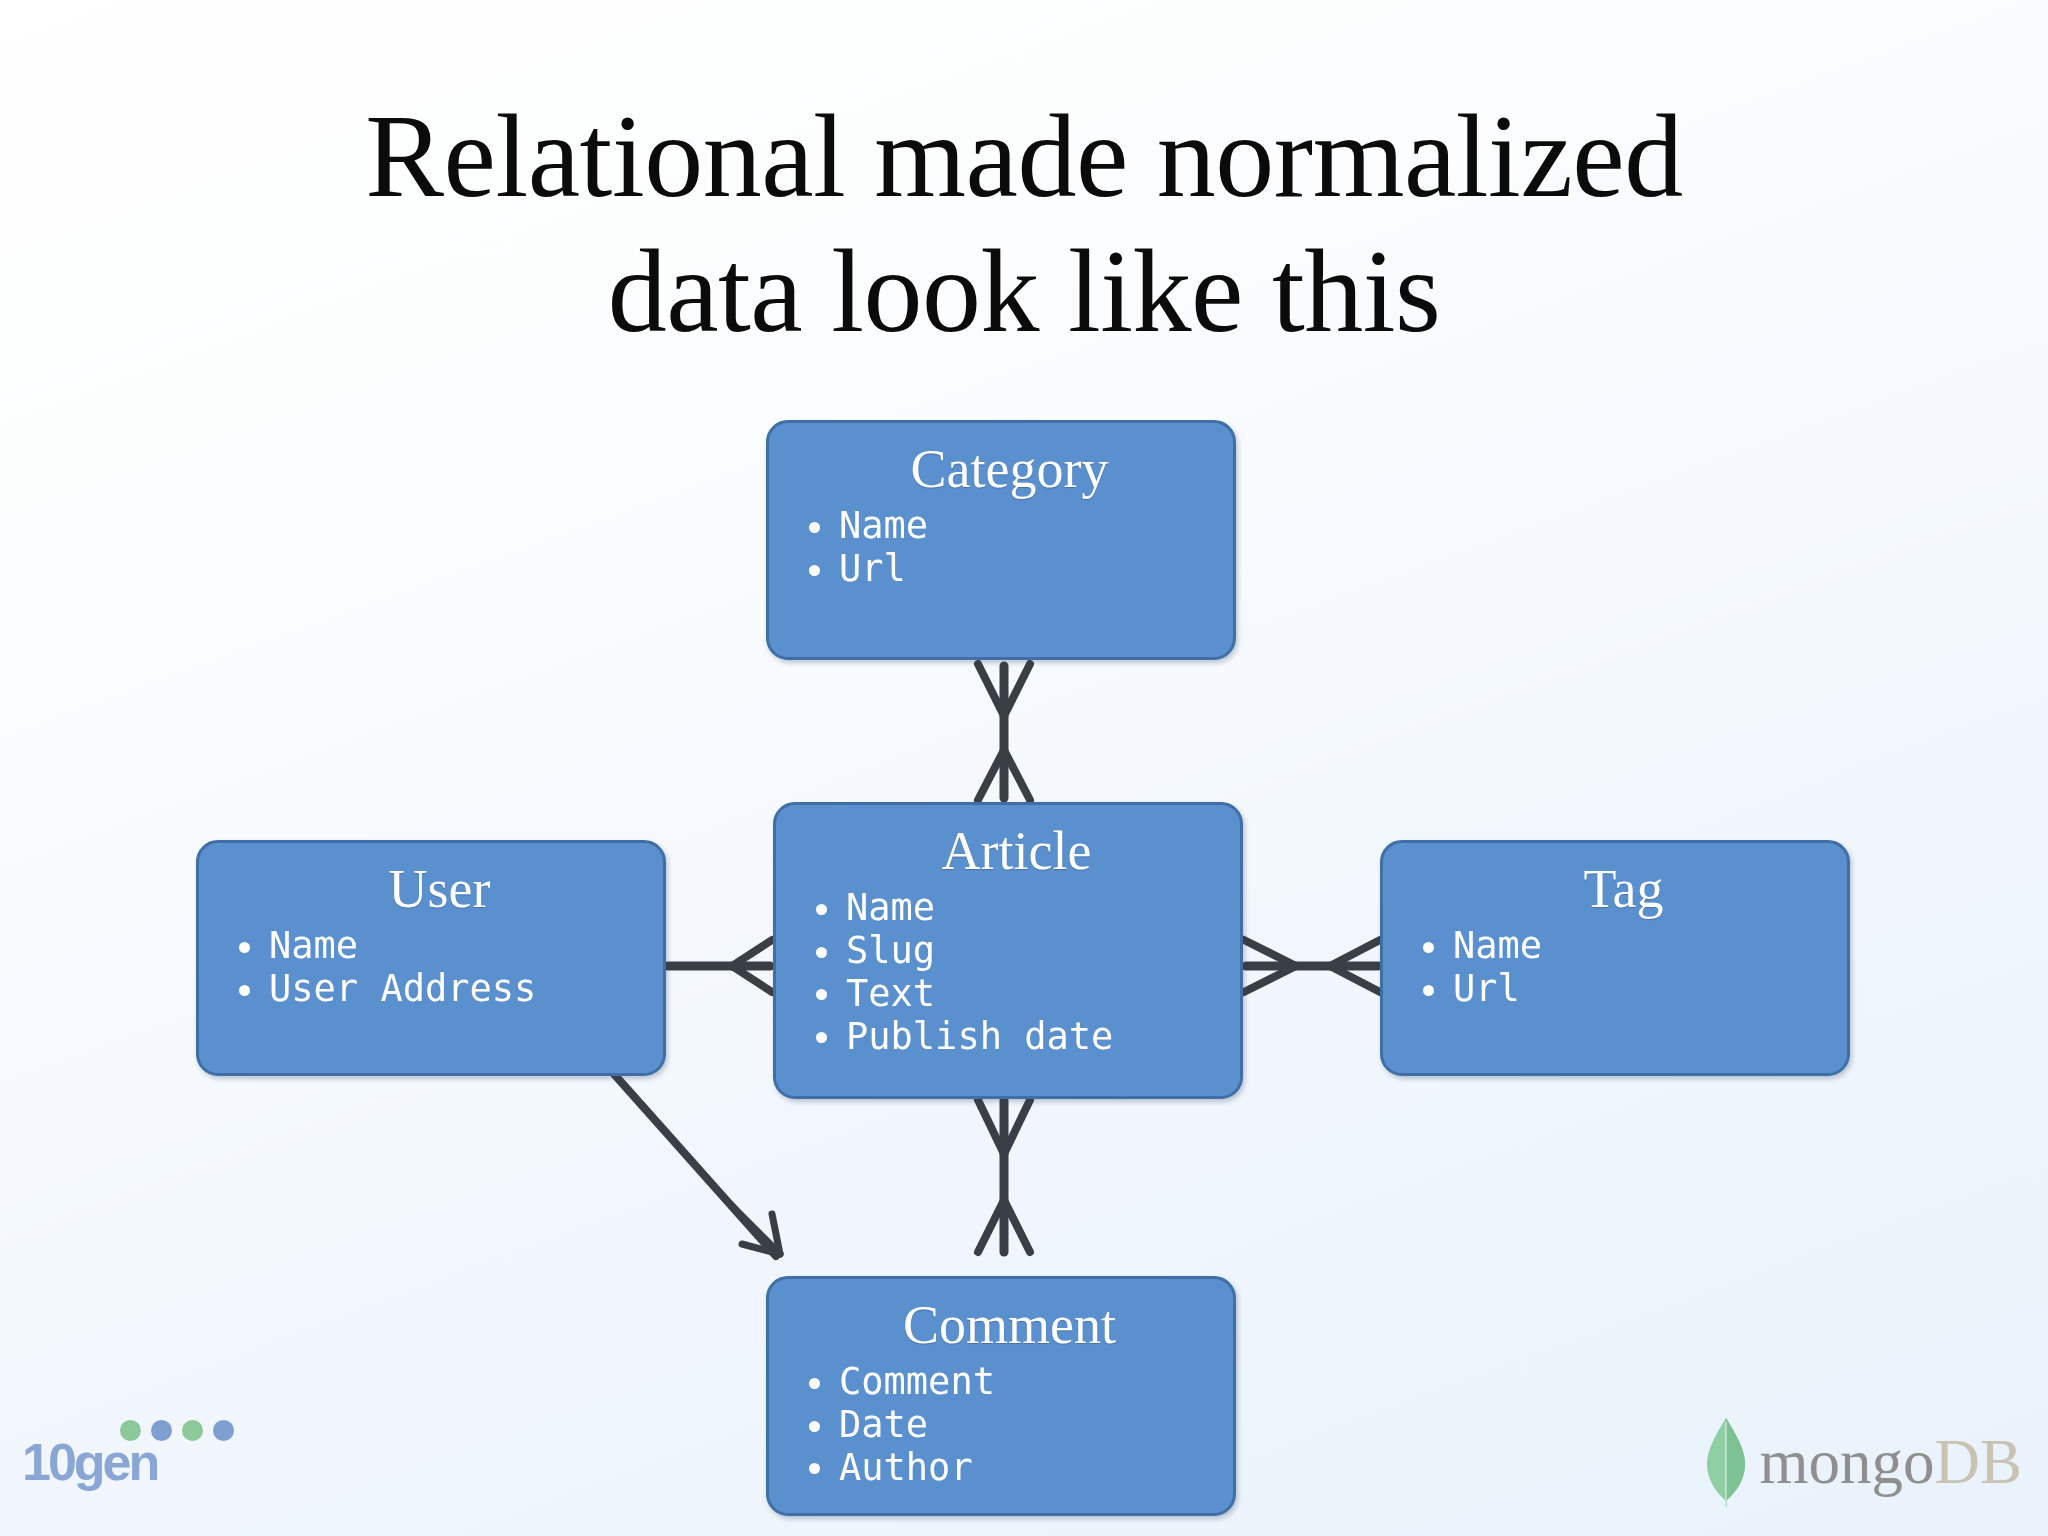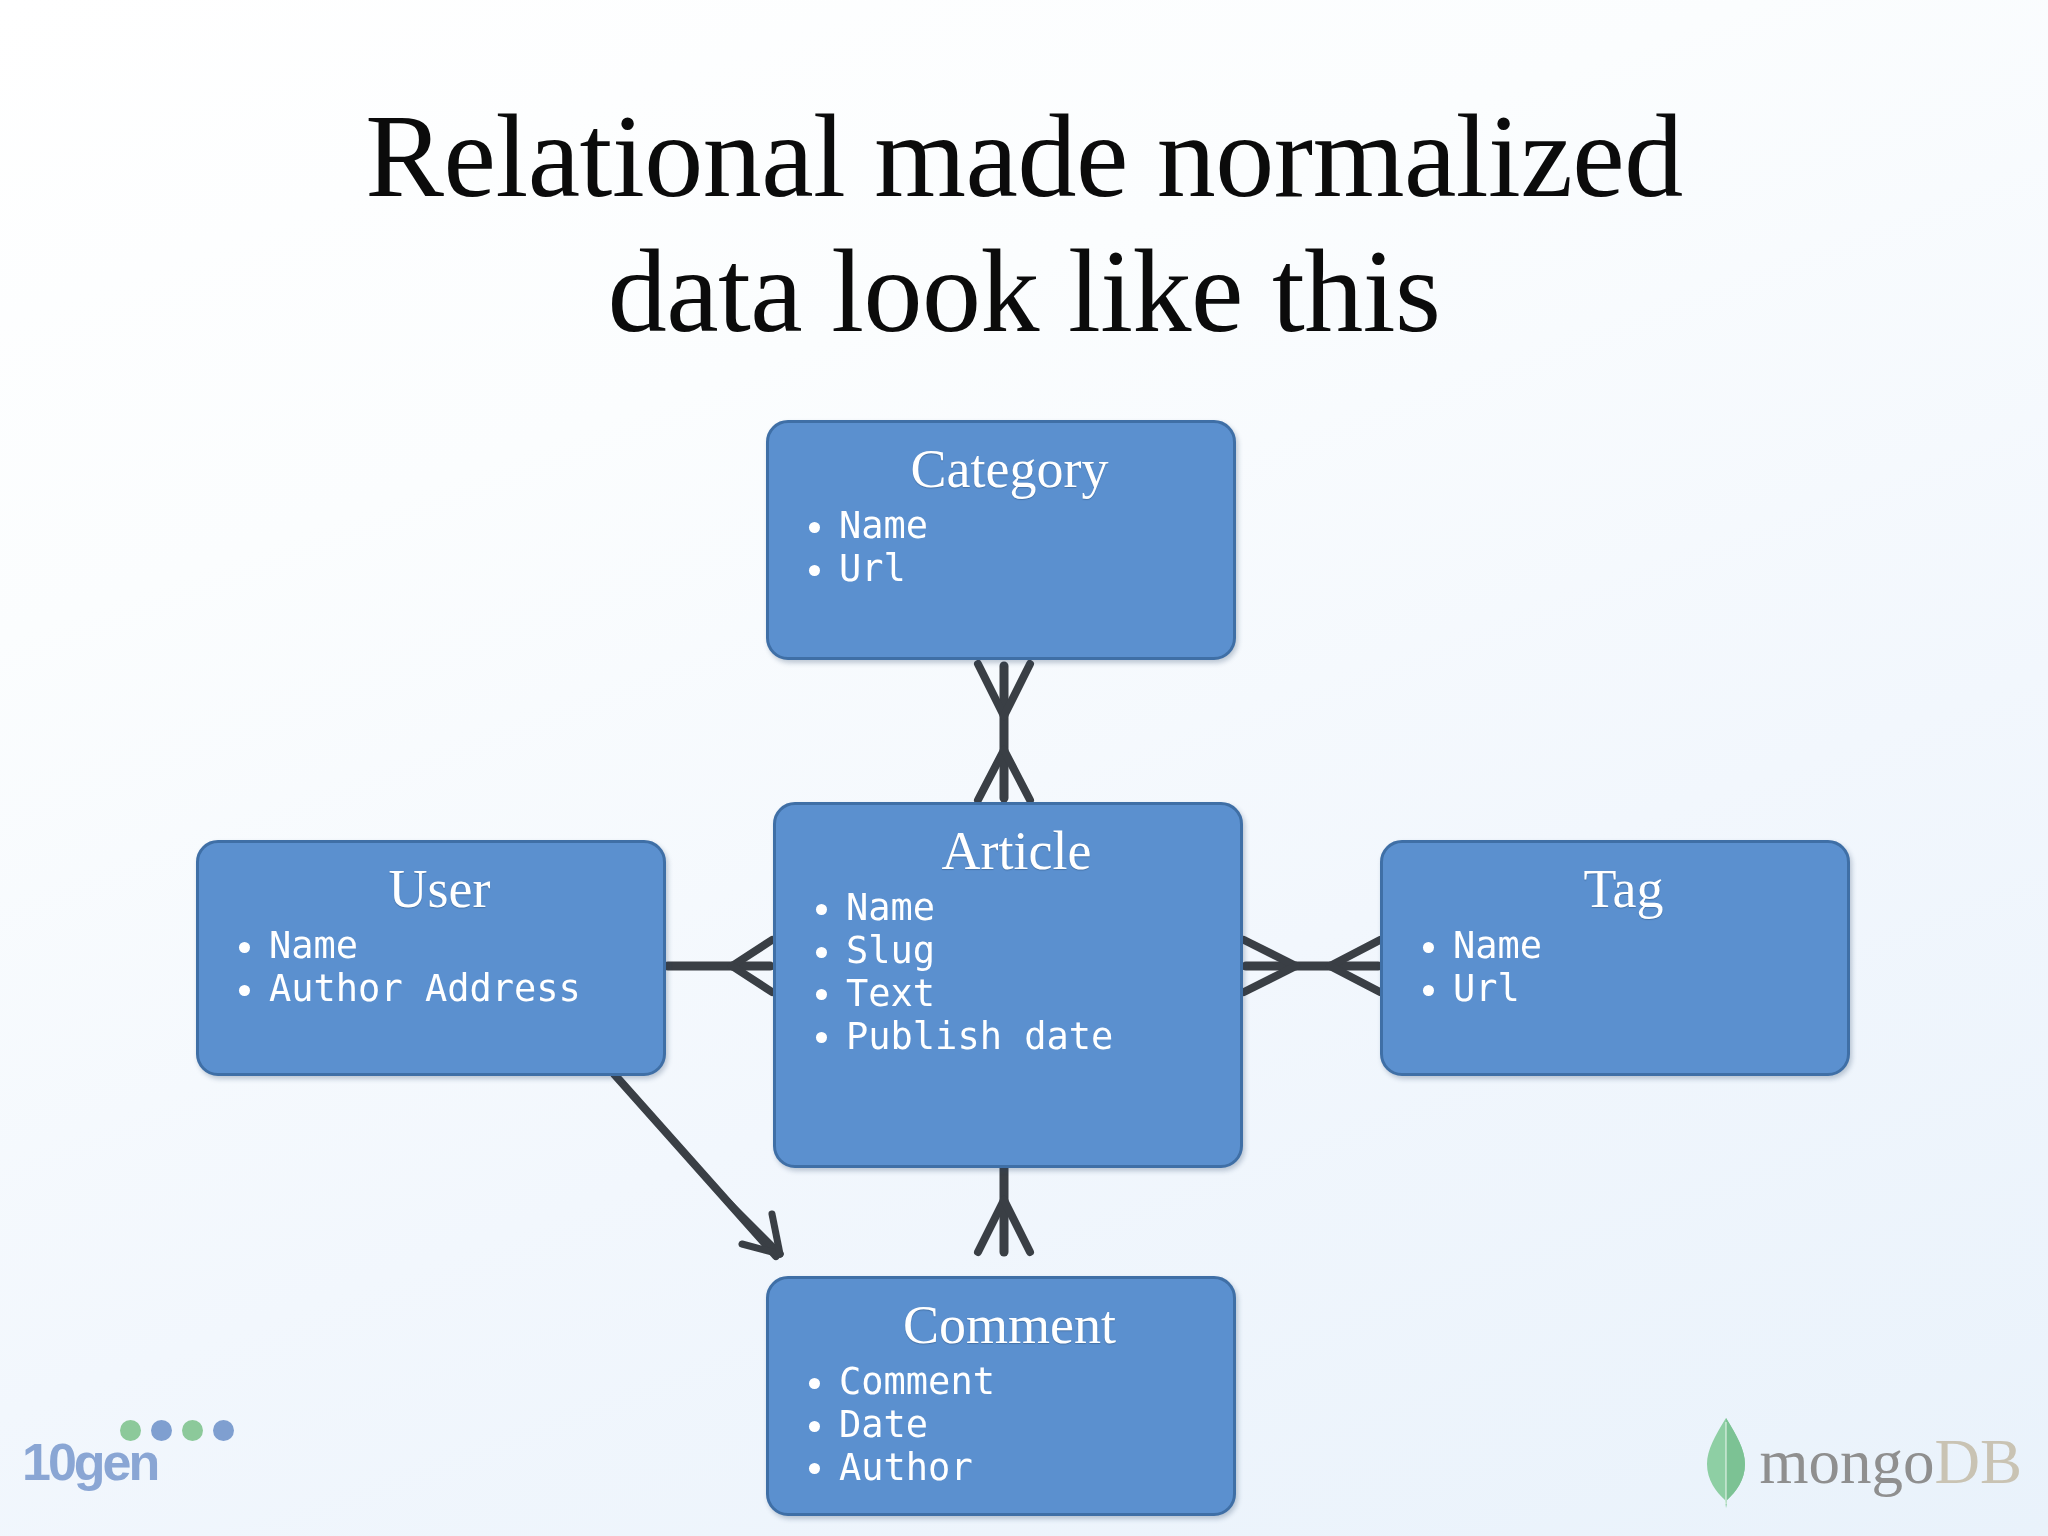--- a/index.html
+++ b/index.html
@@ -87,21 +87,21 @@
     top: 50%;
     width: 11px;
     height: 11px;
     margin-top: -5px;
     border-radius: 50%;
     background: #ffffff;
   }
 
   
   #box-category { left: 766px;  top: 420px;  width: 470px; height: 240px; }
-  #box-article  { left: 773px;  top: 802px;  width: 470px; height: 366px; }
+  #box-article  { left: 773px;  top: 802px;  width: 470px; height: 297px; }
   #box-user     { left: 196px;  top: 840px;  width: 470px; height: 236px; }
   #box-tag      { left: 1380px; top: 840px;  width: 470px; height: 236px; }
   #box-comment  { left: 766px;  top: 1252px; width: 470px; height: 240px; margin-top: 24px; }
 
   
   #logo-10gen {
     position: absolute;
     left: 22px;
     bottom: 16px;
     width: 220px;
@@ -221,21 +221,21 @@
       <li>Slug</li>
       <li>Text</li>
       <li>Publish date</li>
     </ul>
   </div>
 
   <div class="entity" id="box-user">
     <div class="entity-title">User</div>
     <ul class="entity-fields">
       <li>Name</li>
-      <li>Author Address</li>
+      <li>User Address</li>
     </ul>
   </div>
 
   <div class="entity" id="box-tag">
     <div class="entity-title">Tag</div>
     <ul class="entity-fields">
       <li>Name</li>
       <li>Url</li>
     </ul>
   </div>

